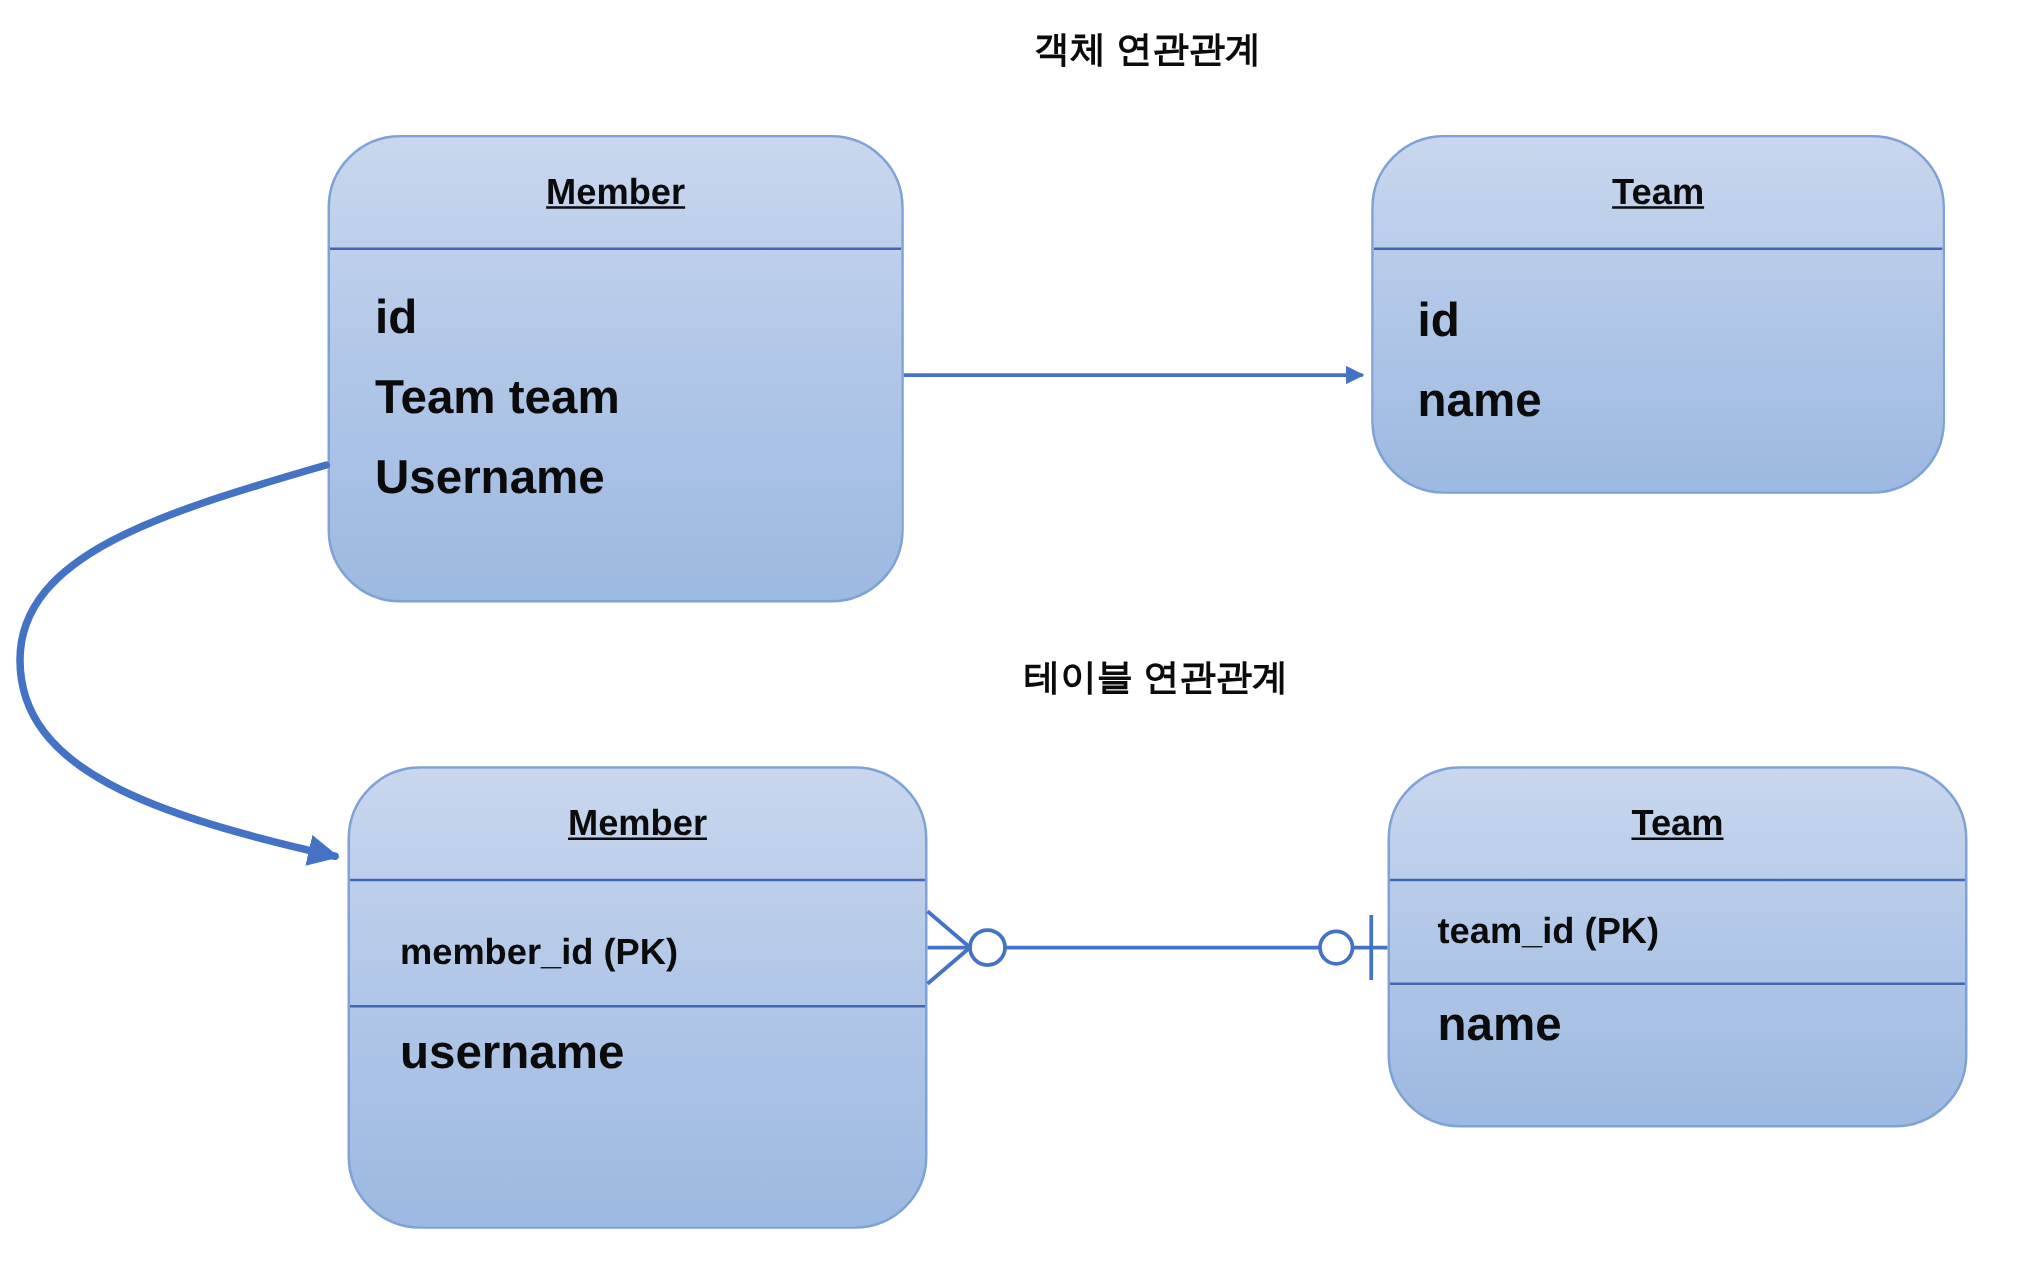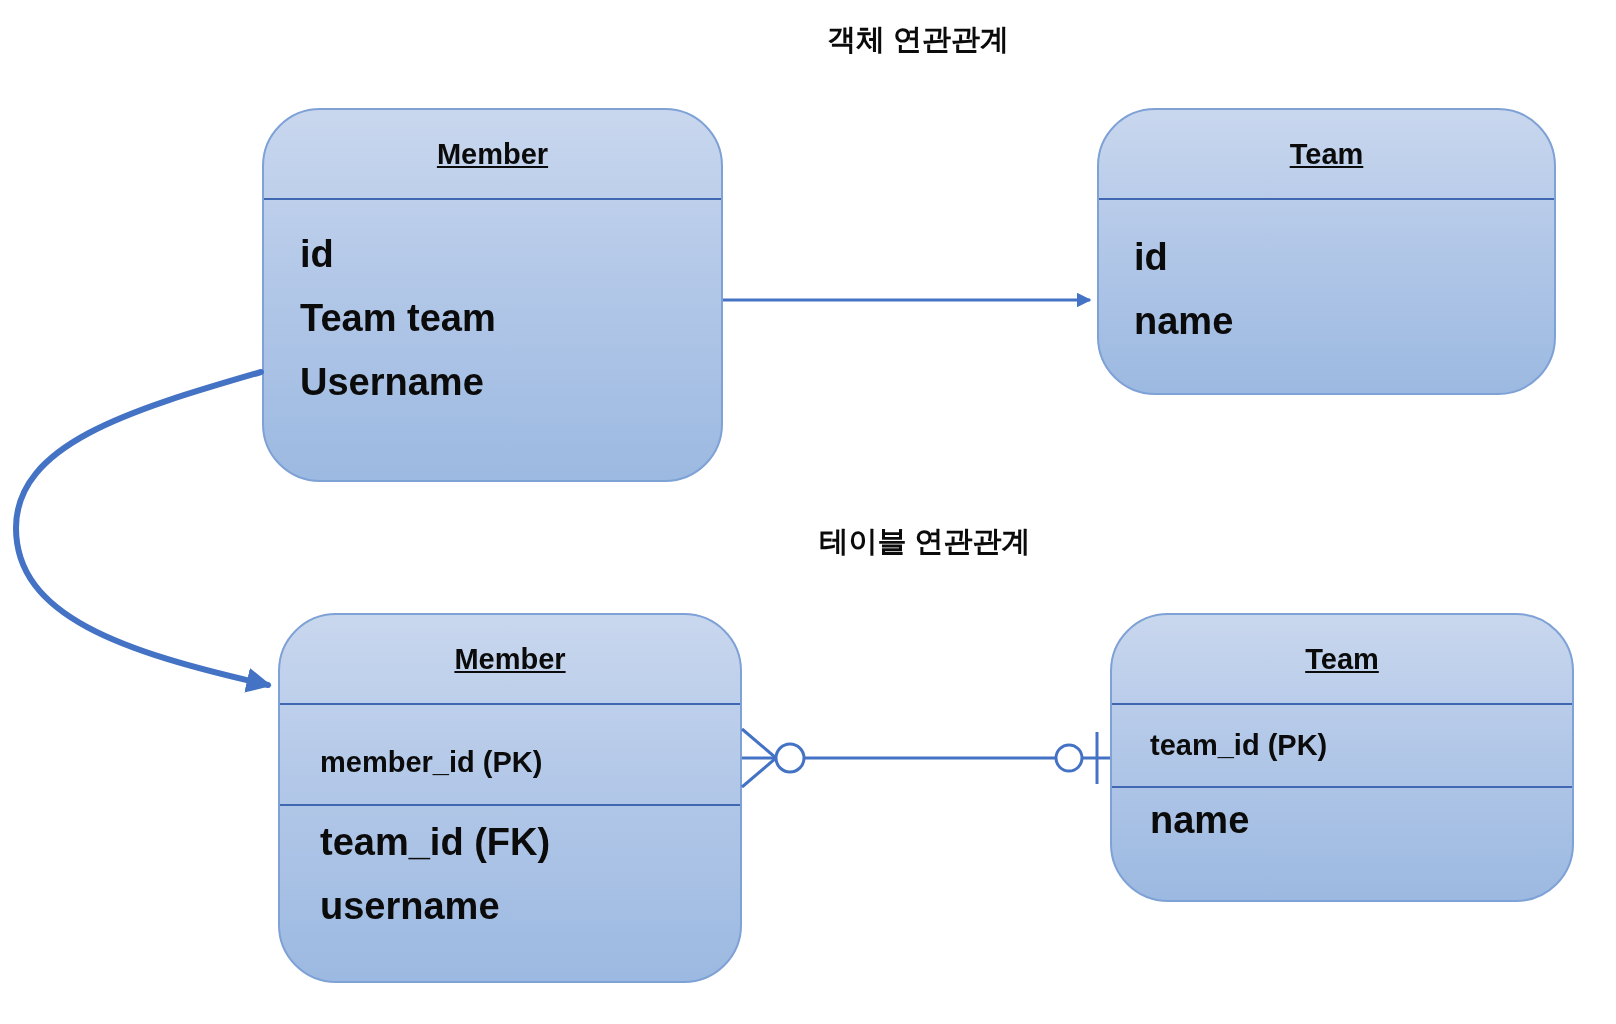--- a/index.html
+++ b/index.html
@@ -104,21 +104,20 @@
     <div class="entity-fields">
       <div class="field">id</div>
       <div class="field">name</div>
     </div>
   </div>
 
   <div class="entity-box" id="tbl-member">
     <div class="entity-title">Member</div>
     <div class="pk-row">member_id (PK)</div>
     <div class="entity-fields">
-      <div class="field">team_id (FK)</div>
       <div class="field">username</div>
     </div>
   </div>
 
   <div class="entity-box" id="tbl-team">
     <div class="entity-title">Team</div>
     <div class="pk-row">team_id (PK)</div>
     <div class="entity-fields">
       <div class="field">name</div>
     </div>

